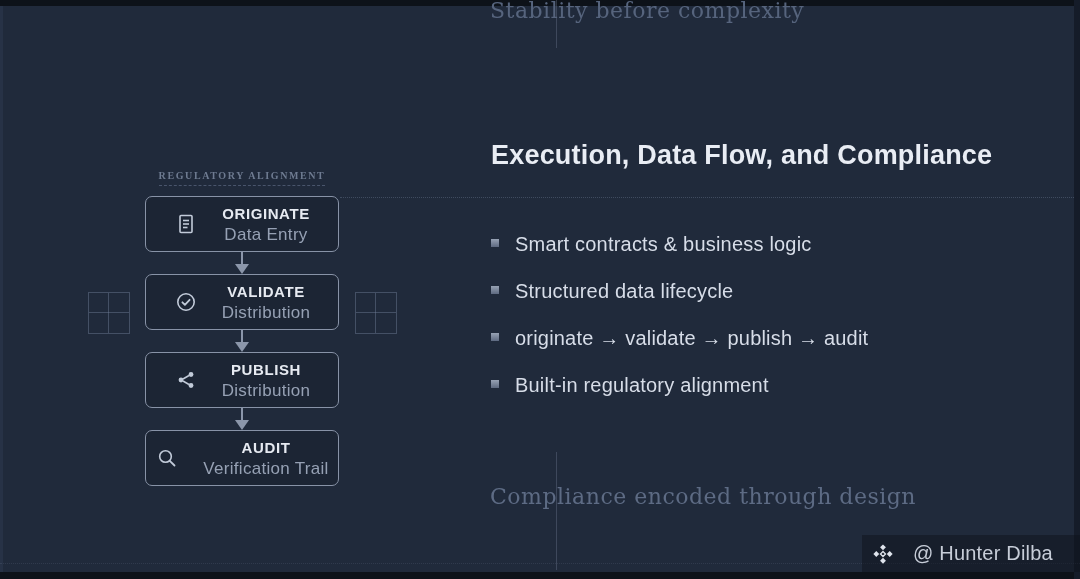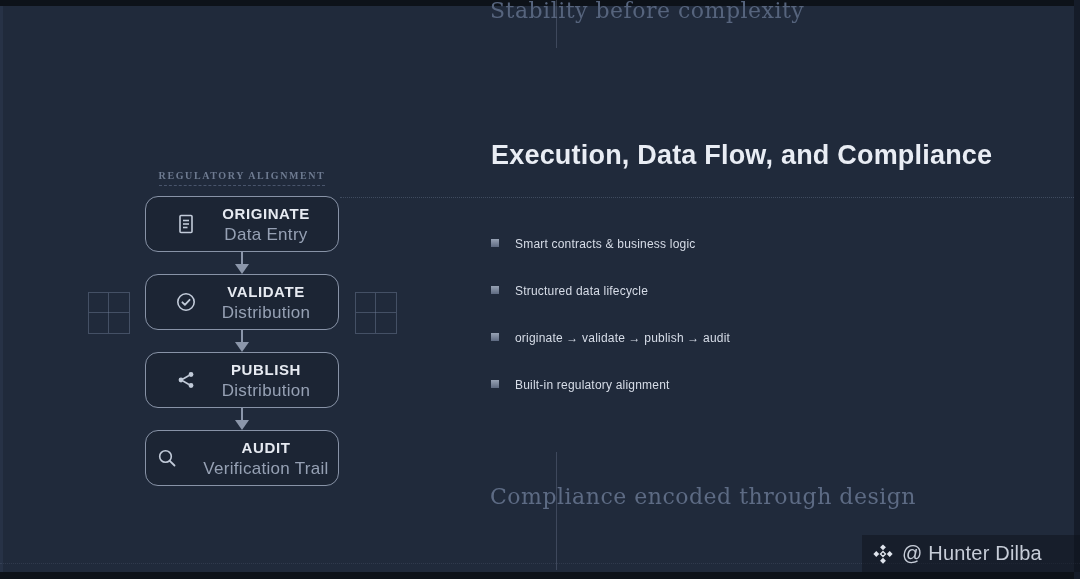--- a/index.html
+++ b/index.html
@@ -38,21 +38,21 @@
   
   .diagram-label{
     position:absolute;left:145px;top:165px;width:194px;text-align:center;
   }
   .diagram-label span{
     display:inline-block;font-size:10px;font-weight:bold;letter-spacing:1.6px;
     color:#6e7b91;border-bottom:1px dashed #49556c;padding-bottom:4px;white-space:nowrap;font-family:Liberation Serif, serif;
   }
   .step{
     position:absolute;left:145px;width:194px;height:56px;box-sizing:border-box;
-    border:1.5px solid #8893a7;border-radius:13px;background:#1c2534;
+    border:1.5px solid #8893a7;border-radius:7px;background:#1c2534;
     display:flex;align-items:center;justify-content:center;gap:24px;
   }
   .step .txt{display:flex;flex-direction:column;align-items:center;line-height:1;}
   .step .title{font-size:15px;font-weight:bold;color:#e6eaf1;letter-spacing:.6px;}
   .step .subtitle{font-size:17px;color:#96a1b4;margin-top:5px;letter-spacing:.3px;}
   .step .ic{width:24px;height:24px;flex:0 0 auto;display:block;}
   .s1{top:196px;} .s2{top:274px;} .s3{top:352px;} .s4{top:430px;text-align:center;}
   .arrow{position:absolute;left:235px;width:14px;height:22px;}
   .arrow .shaft{position:absolute;left:6px;top:0;width:2px;height:13px;background:#8b96aa;}
   .arrow .head{position:absolute;left:0;top:12px;width:0;height:0;
@@ -63,27 +63,27 @@
   .headline{
     position:absolute;left:491px;top:140px;
     font-size:27px;font-weight:600;color:#e9edf4;letter-spacing:.2px;white-space:nowrap;text-align:center;
   }
   .bullets{position:absolute;left:491px;top:233px;}
   .bullet{display:flex;align-items:flex-start;margin-bottom:25px;}
   .bullet .sq{
     width:8px;height:8px;margin:6px 16px 0 0;flex:0 0 auto;
     background:linear-gradient(#97a2b4,#5d6980);
   }
-  .bullet .bt{font-size:12px;color:#d7dde8;line-height:22px;letter-spacing:.2px;white-space:nowrap;}
+  .bullet .bt{font-size:20px;color:#d7dde8;line-height:22px;letter-spacing:.2px;white-space:nowrap;}
 
   
   .watermark{
     position:absolute;left:862px;top:535px;width:218px;height:37px;box-sizing:border-box;
     background:rgba(13,18,28,.5);
-    display:flex;align-items:center;gap:8px;padding-left:10px;
+    display:flex;align-items:center;gap:19px;padding-left:10px;
   }
   .watermark .wm-ic{width:22px;height:22px;display:block;flex:0 0 auto;}
   .watermark .wm-txt{font-size:20px;color:#c7cdd8;white-space:nowrap;letter-spacing:.2px;}
 </style>
 </head>
 <body>
 
 <div class="frame-top"></div>
 <div class="frame-bottom"></div>
 <div class="frame-right"></div>

